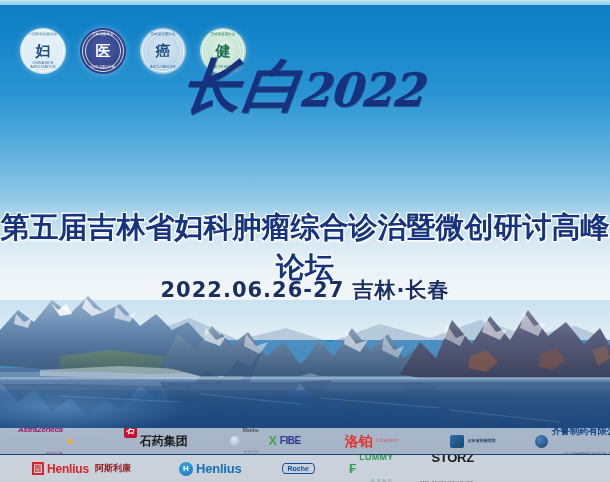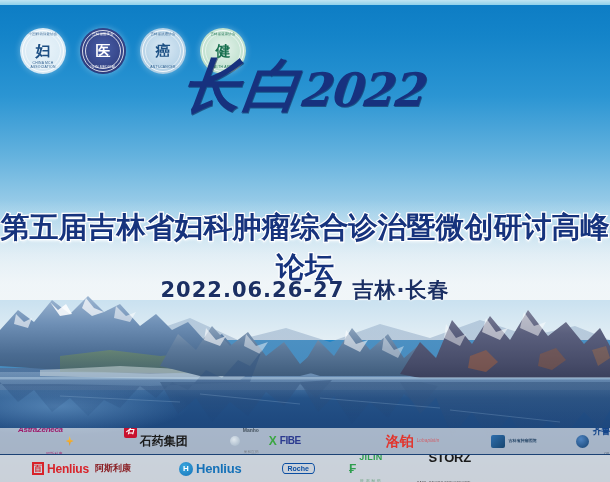--- a/index.html
+++ b/index.html
@@ -158,21 +158,21 @@
 
   .s-small1 { margin-left:42px; }
   .s-small1 .dot { width:10px; height:10px; border-radius:50%; background:radial-gradient(circle at 40% 35%,#dfe7ee,#9fb2c4); }
   .s-small1 .sp-name { font-size:5px; font-weight:bold; color:#44525f; }
 
   .s-fibe { margin-left:10px; }
   .s-fibe .x { font-size:12px; font-weight:bold; color:#3aa642; line-height:1; }
   .s-fibe .sp-name { font-size:10px; font-weight:bold; color:#2b3a8f; letter-spacing:-.5px; }
 
   .s-lobaplatin { margin-left:44px; }
-  .s-lobaplatin .sp-name { font-size:14px; font-weight:bold; color:#e2342c; letter-spacing:0;margin-left:41px; }
+  .s-lobaplatin .sp-name { font-size:14px; font-weight:bold; color:#e2342c; letter-spacing:0; }
   .s-lobaplatin .sp-sub { color:#d0606a; font-size:4.5px; font-style:italic; }
 
   .s-hospital { margin-left:52px; }
   .s-hospital .emb { width:14px; height:13px; background:linear-gradient(135deg,#2f6fae,#16456f); border-radius:2px; }
   .s-hospital .sp-name { font-size:4px; color:#2a4a6b; font-weight:bold; }
 
   .s-qilu { margin-left:40px; }
   .s-qilu .circ { width:13px; height:13px; border-radius:50%; background:radial-gradient(circle at 38% 32%,#4d83c0,#14406f); }
   .s-qilu .sp-name { font-size:9.5px; font-weight:bold; color:#14458a; letter-spacing:-.3px; }
   .s-qilu .sp-sub { color:#456; font-size:3.4px; }
@@ -190,21 +190,21 @@
   .s-olympus .sp-name { font-size:14px; font-weight:bold; color:#1b3c8c; letter-spacing:.4px; }
 
   .s-roche { margin-left:40px; }
   .s-roche .hex { padding:1px 5px; border:1.2px solid #0b4ea2; border-radius:6px/10px; font-size:7px; font-weight:bold; color:#0b4ea2; }
 
   .s-lummy { margin-left:34px; }
   .s-lummy .lmark { font-size:13px; color:#2f9e4f; font-weight:bold; line-height:1; }
   .s-lummy .sp-name { font-size:9px; font-weight:bold; color:#2f9e4f; letter-spacing:.3px; }
   .s-lummy .sp-sub { color:#6aa37e; font-size:3.6px; letter-spacing:2px; }
 
-  .s-storz { margin-left:34px; }
+  .s-storz { margin-left:26px; }
   .s-storz .sp-name { font-size:13px; font-weight:bold; color:#1a1a1a; letter-spacing:-.3px; }
   .s-storz .sp-sub { color:#333; font-size:3.6px; letter-spacing:.4px; }
 </style>
 </head>
 <body>
 
 <div class="poster">
 
   <div class="sky"></div>
   <div class="sky-topline"></div>
@@ -401,21 +401,21 @@
     </div>
 
 
     <div class="sp s-roche">
       <span class="hex">Roche</span>
     </div>
 
     <div class="sp s-lummy">
       <span class="lmark">₣</span>
       <span class="sp-stack">
-        <span class="sp-name">JILIN</span>
+        <span class="sp-name">LUMMY</span>
         <span class="sp-sub">联邦制药</span>
       </span>
     </div>
 
     <div class="sp s-storz">
       <span class="sp-stack">
         <span class="sp-name">STORZ</span>
         <span class="sp-sub">KARL STORZ  ENDOSKOPE</span>
       </span>
     </div>

